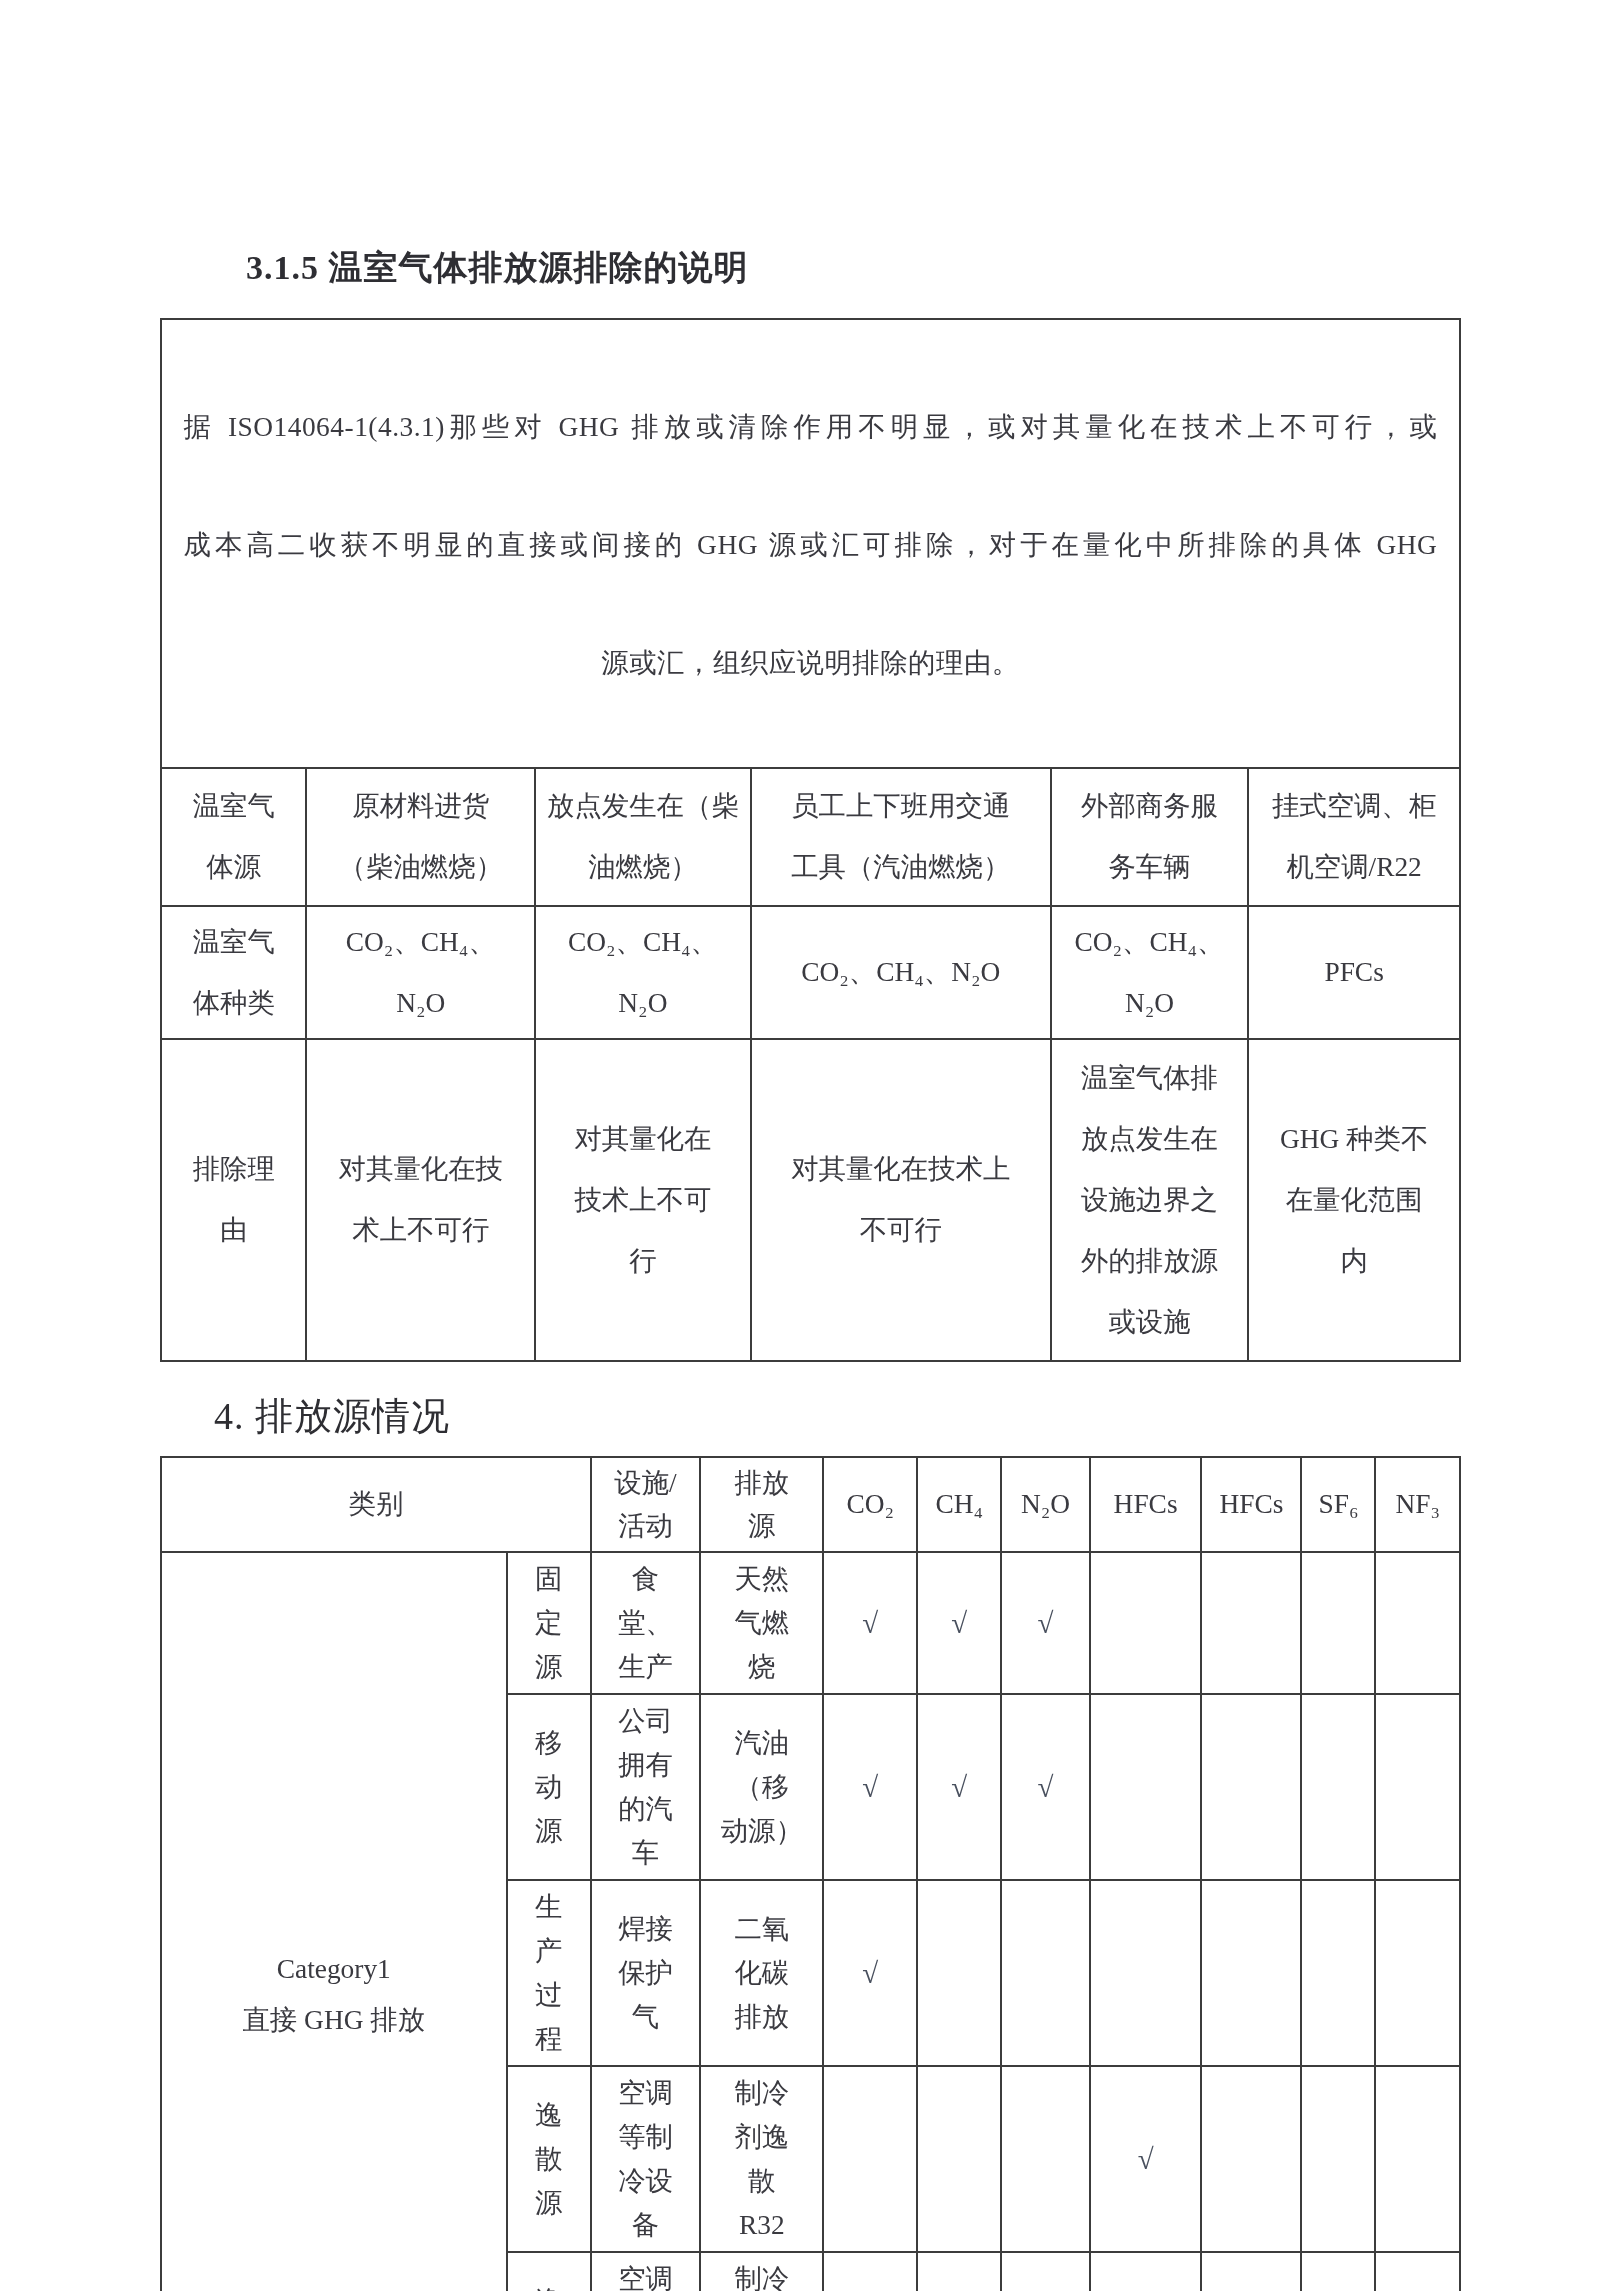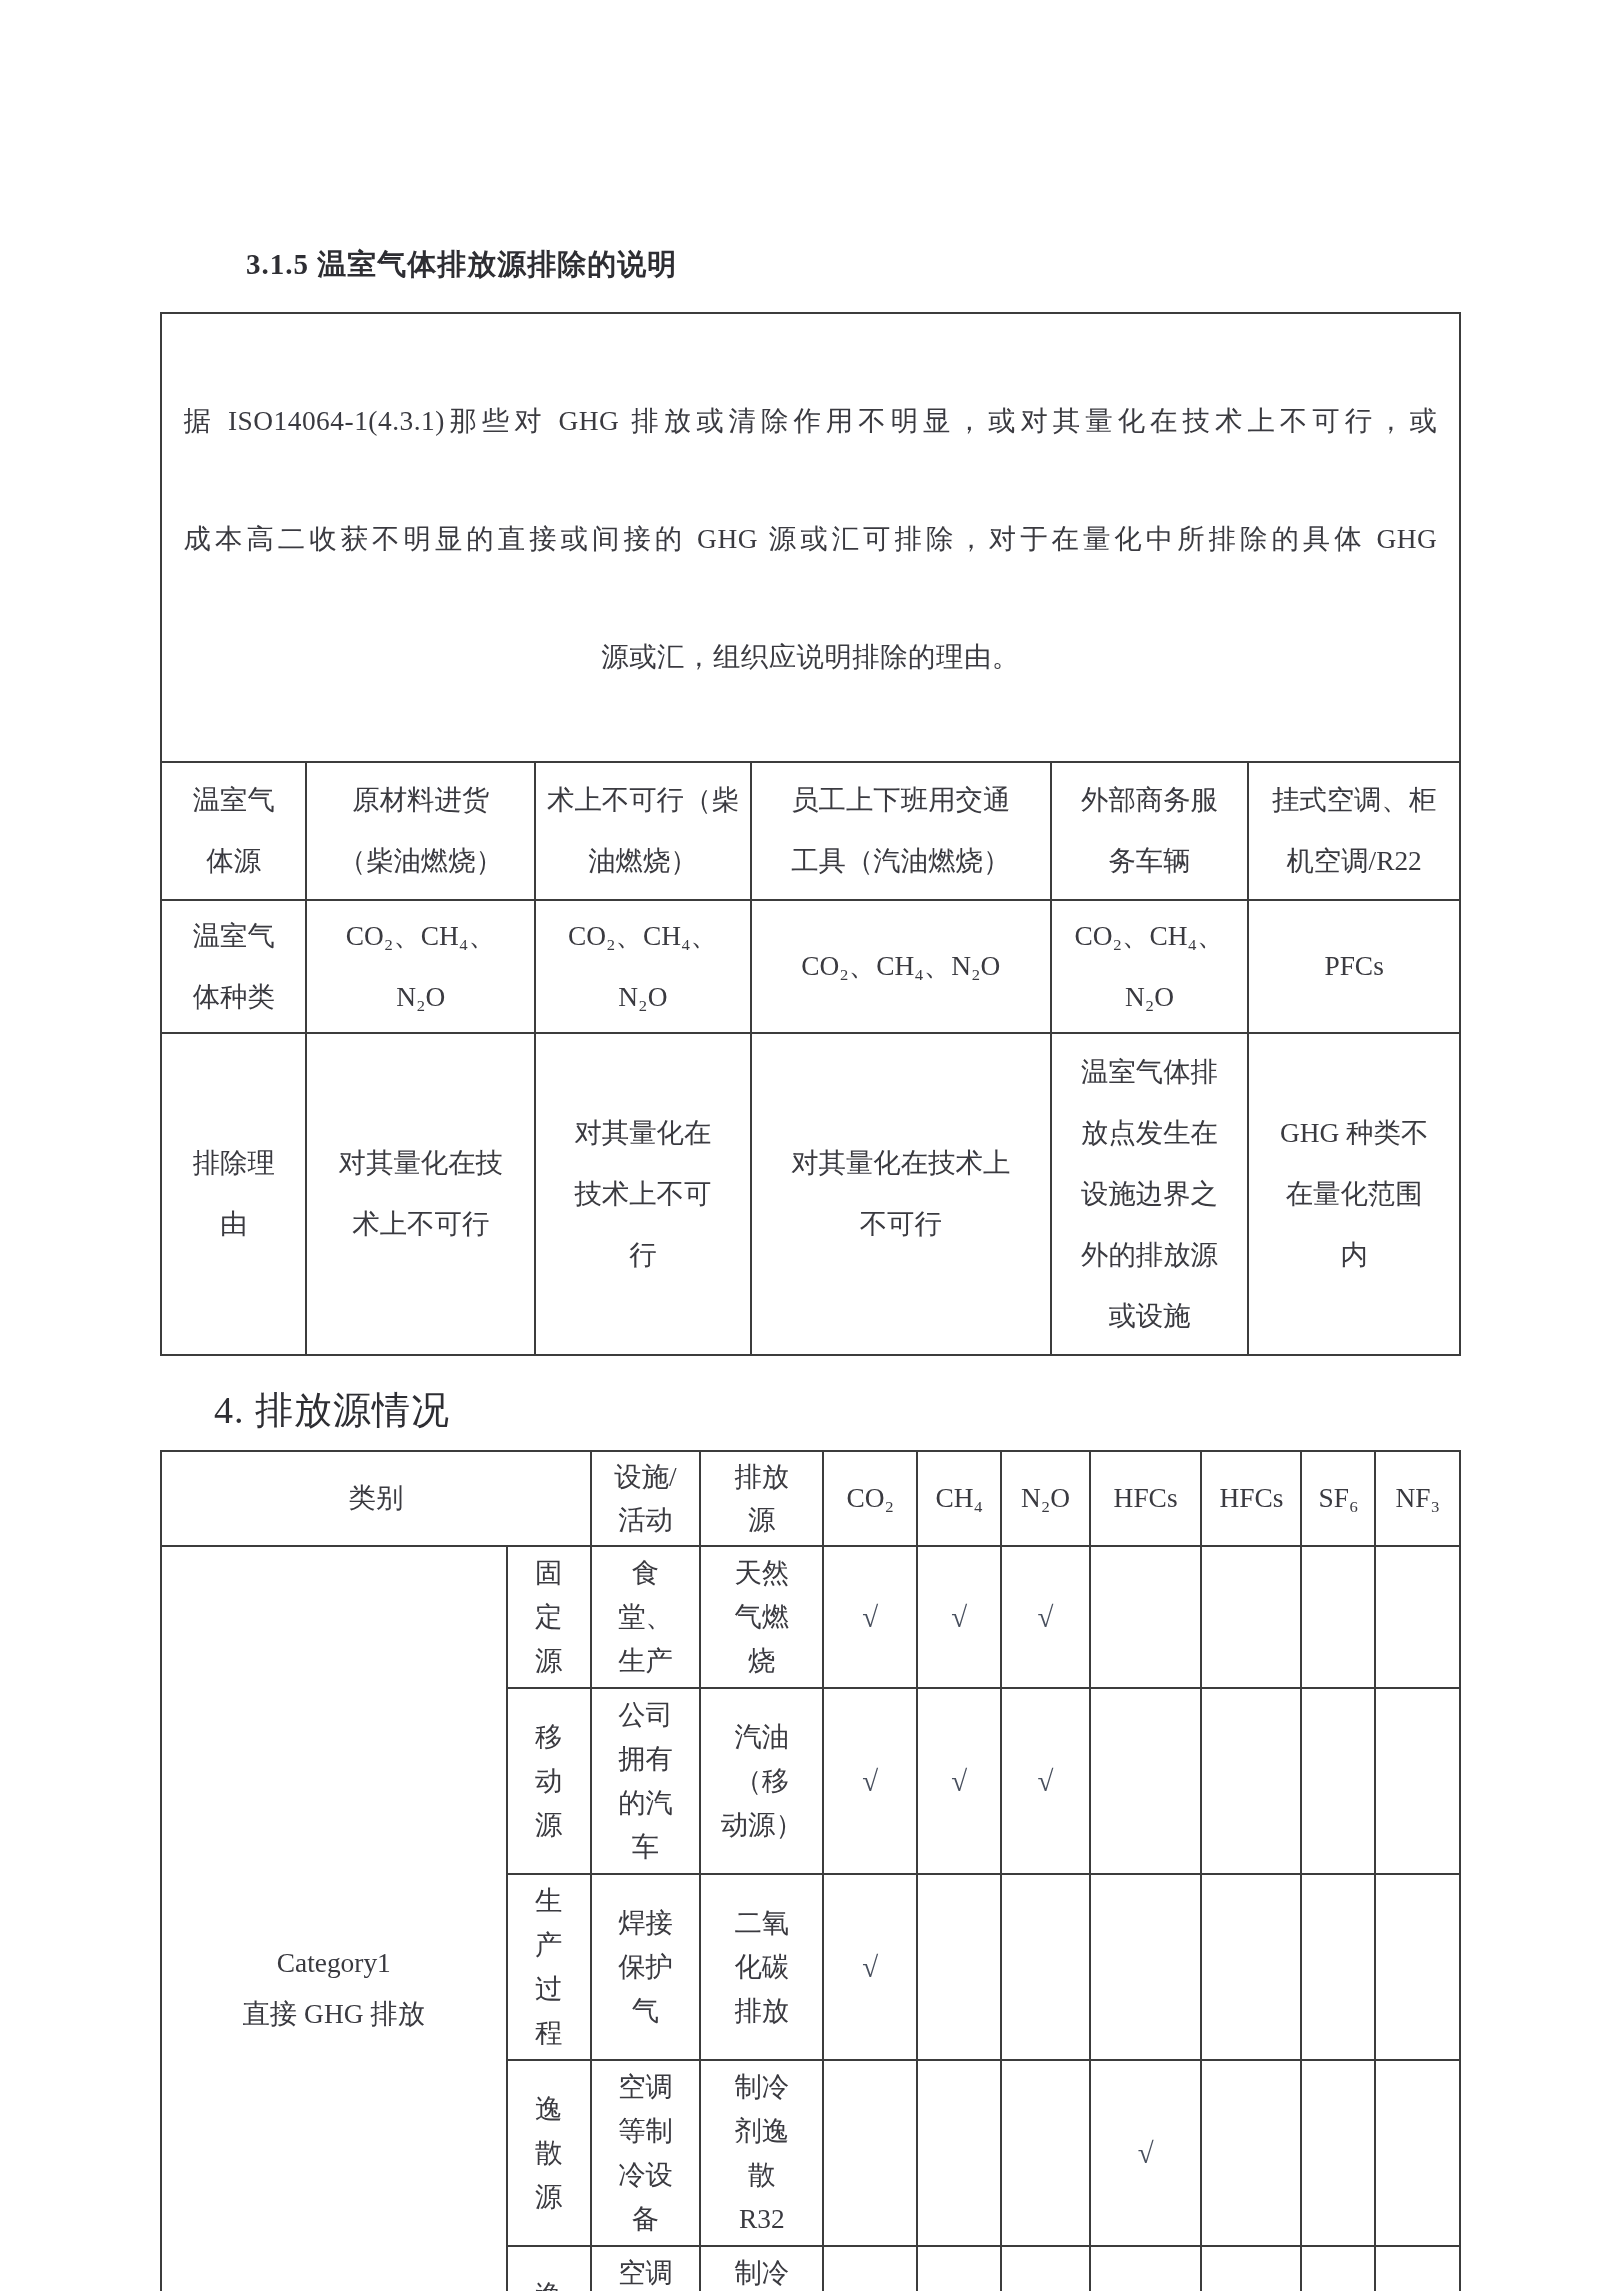--- a/index.html
+++ b/index.html
@@ -7,21 +7,21 @@
     width:1620px;height:2292px;position:relative;
     font-family:"Liberation Serif","DejaVu Serif",serif;
     color:#3a3a40;
     -webkit-font-smoothing:antialiased;
   }
   .page{position:absolute;left:160px;top:0;width:1301px;}
 
   .sec-title{
     margin:245px 0 27.4px 0;
     padding-left:86px;
-    font-size:29px;font-weight:bold;color:#2e2e33;
+    font-size:34px;font-weight:bold;color:#2e2e33;
     letter-spacing:1px;
   }
 
   table{border-collapse:collapse;table-layout:fixed;width:1301px;background:#fff;padding-left:38px;}
   td{
     border:2px solid #3c3c3c;
     vertical-align:middle;
     text-align:center;
     font-size:27.4px;
     line-height:61px;
@@ -80,21 +80,21 @@
           <div class="note-line fill">据 ISO14064-1(4.3.1)那些对 GHG 排放或清除作用不明显，或对其量化在技术上不可行，或</div>
           <div class="note-line fill">成本高二收获不明显的直接或间接的 GHG 源或汇可排除，对于在量化中所排除的具体 GHG</div>
           <div class="note-line center">源或汇，组织应说明排除的理由。</div>
         </td>
       </tr>
       <tr class="hdr">
         <td>温室气
 体源</td>
         <td>原材料进货
 （柴油燃烧）</td>
-        <td>术上不可行（柴
+        <td>放点发生在（柴
 油燃烧）</td>
         <td>员工上下班用交通
 工具（汽油燃烧）</td>
         <td>外部商务服
 务车辆</td>
         <td>挂式空调、柜
 机空调/R22</td>
       </tr>
       <tr class="species">
         <td>温室气

